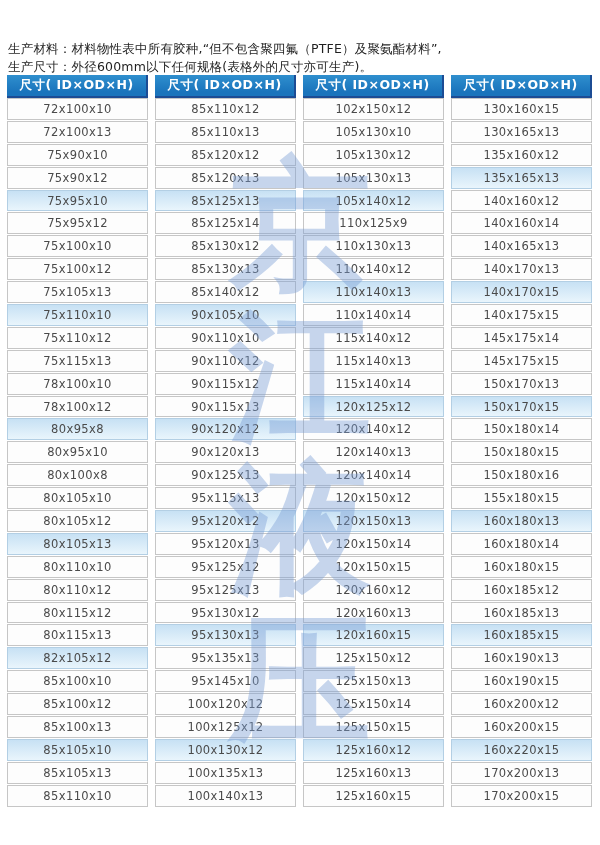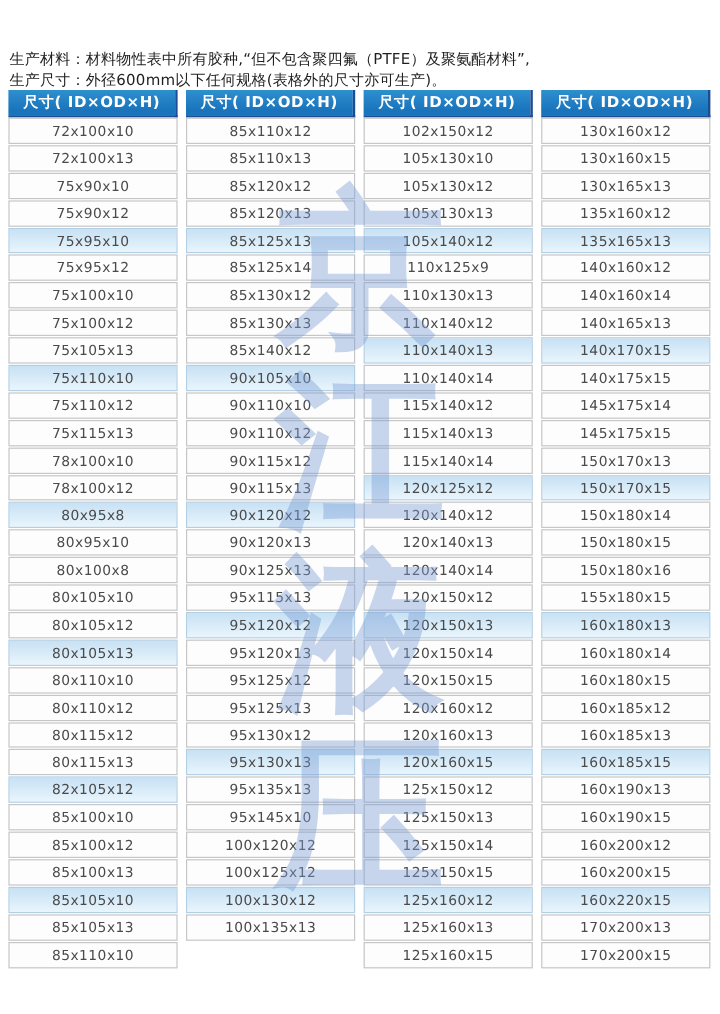--- a/index.html
+++ b/index.html
@@ -253,20 +253,23 @@
       </div>
       <div class="row">
         <span>100x125x12</span>
       </div>
       <div class="row hl">
         <span>100x130x12</span>
       </div>
       <div class="row">
         <span>100x135x13</span>
       </div>
+      <div class="row">
+        <span>100x140x13</span>
+      </div>
     </section>
     <section class="size-table">
       <div class="table-header">尺寸( ID×OD×H)</div>
       <div class="row">
         <span>102x150x12</span>
       </div>
       <div class="row">
         <span>105x130x10</span>
       </div>
       <div class="row">
@@ -353,42 +356,42 @@
       <div class="row">
         <span>125x160x13</span>
       </div>
       <div class="row">
         <span>125x160x15</span>
       </div>
     </section>
     <section class="size-table">
       <div class="table-header">尺寸( ID×OD×H)</div>
       <div class="row">
-        <span>130x160x12</span>
-      </div>
-      <div class="row">
         <span>130x160x15</span>
       </div>
       <div class="row">
         <span>130x165x13</span>
       </div>
       <div class="row">
         <span>135x160x12</span>
       </div>
       <div class="row hl">
         <span>135x165x13</span>
       </div>
       <div class="row">
         <span>140x160x12</span>
       </div>
       <div class="row">
         <span>140x160x14</span>
       </div>
       <div class="row">
         <span>140x165x13</span>
+      </div>
+      <div class="row">
+        <span>140x170x13</span>
       </div>
       <div class="row hl">
         <span>140x170x15</span>
       </div>
       <div class="row">
         <span>140x175x15</span>
       </div>
       <div class="row">
         <span>145x175x14</span>
       </div>

